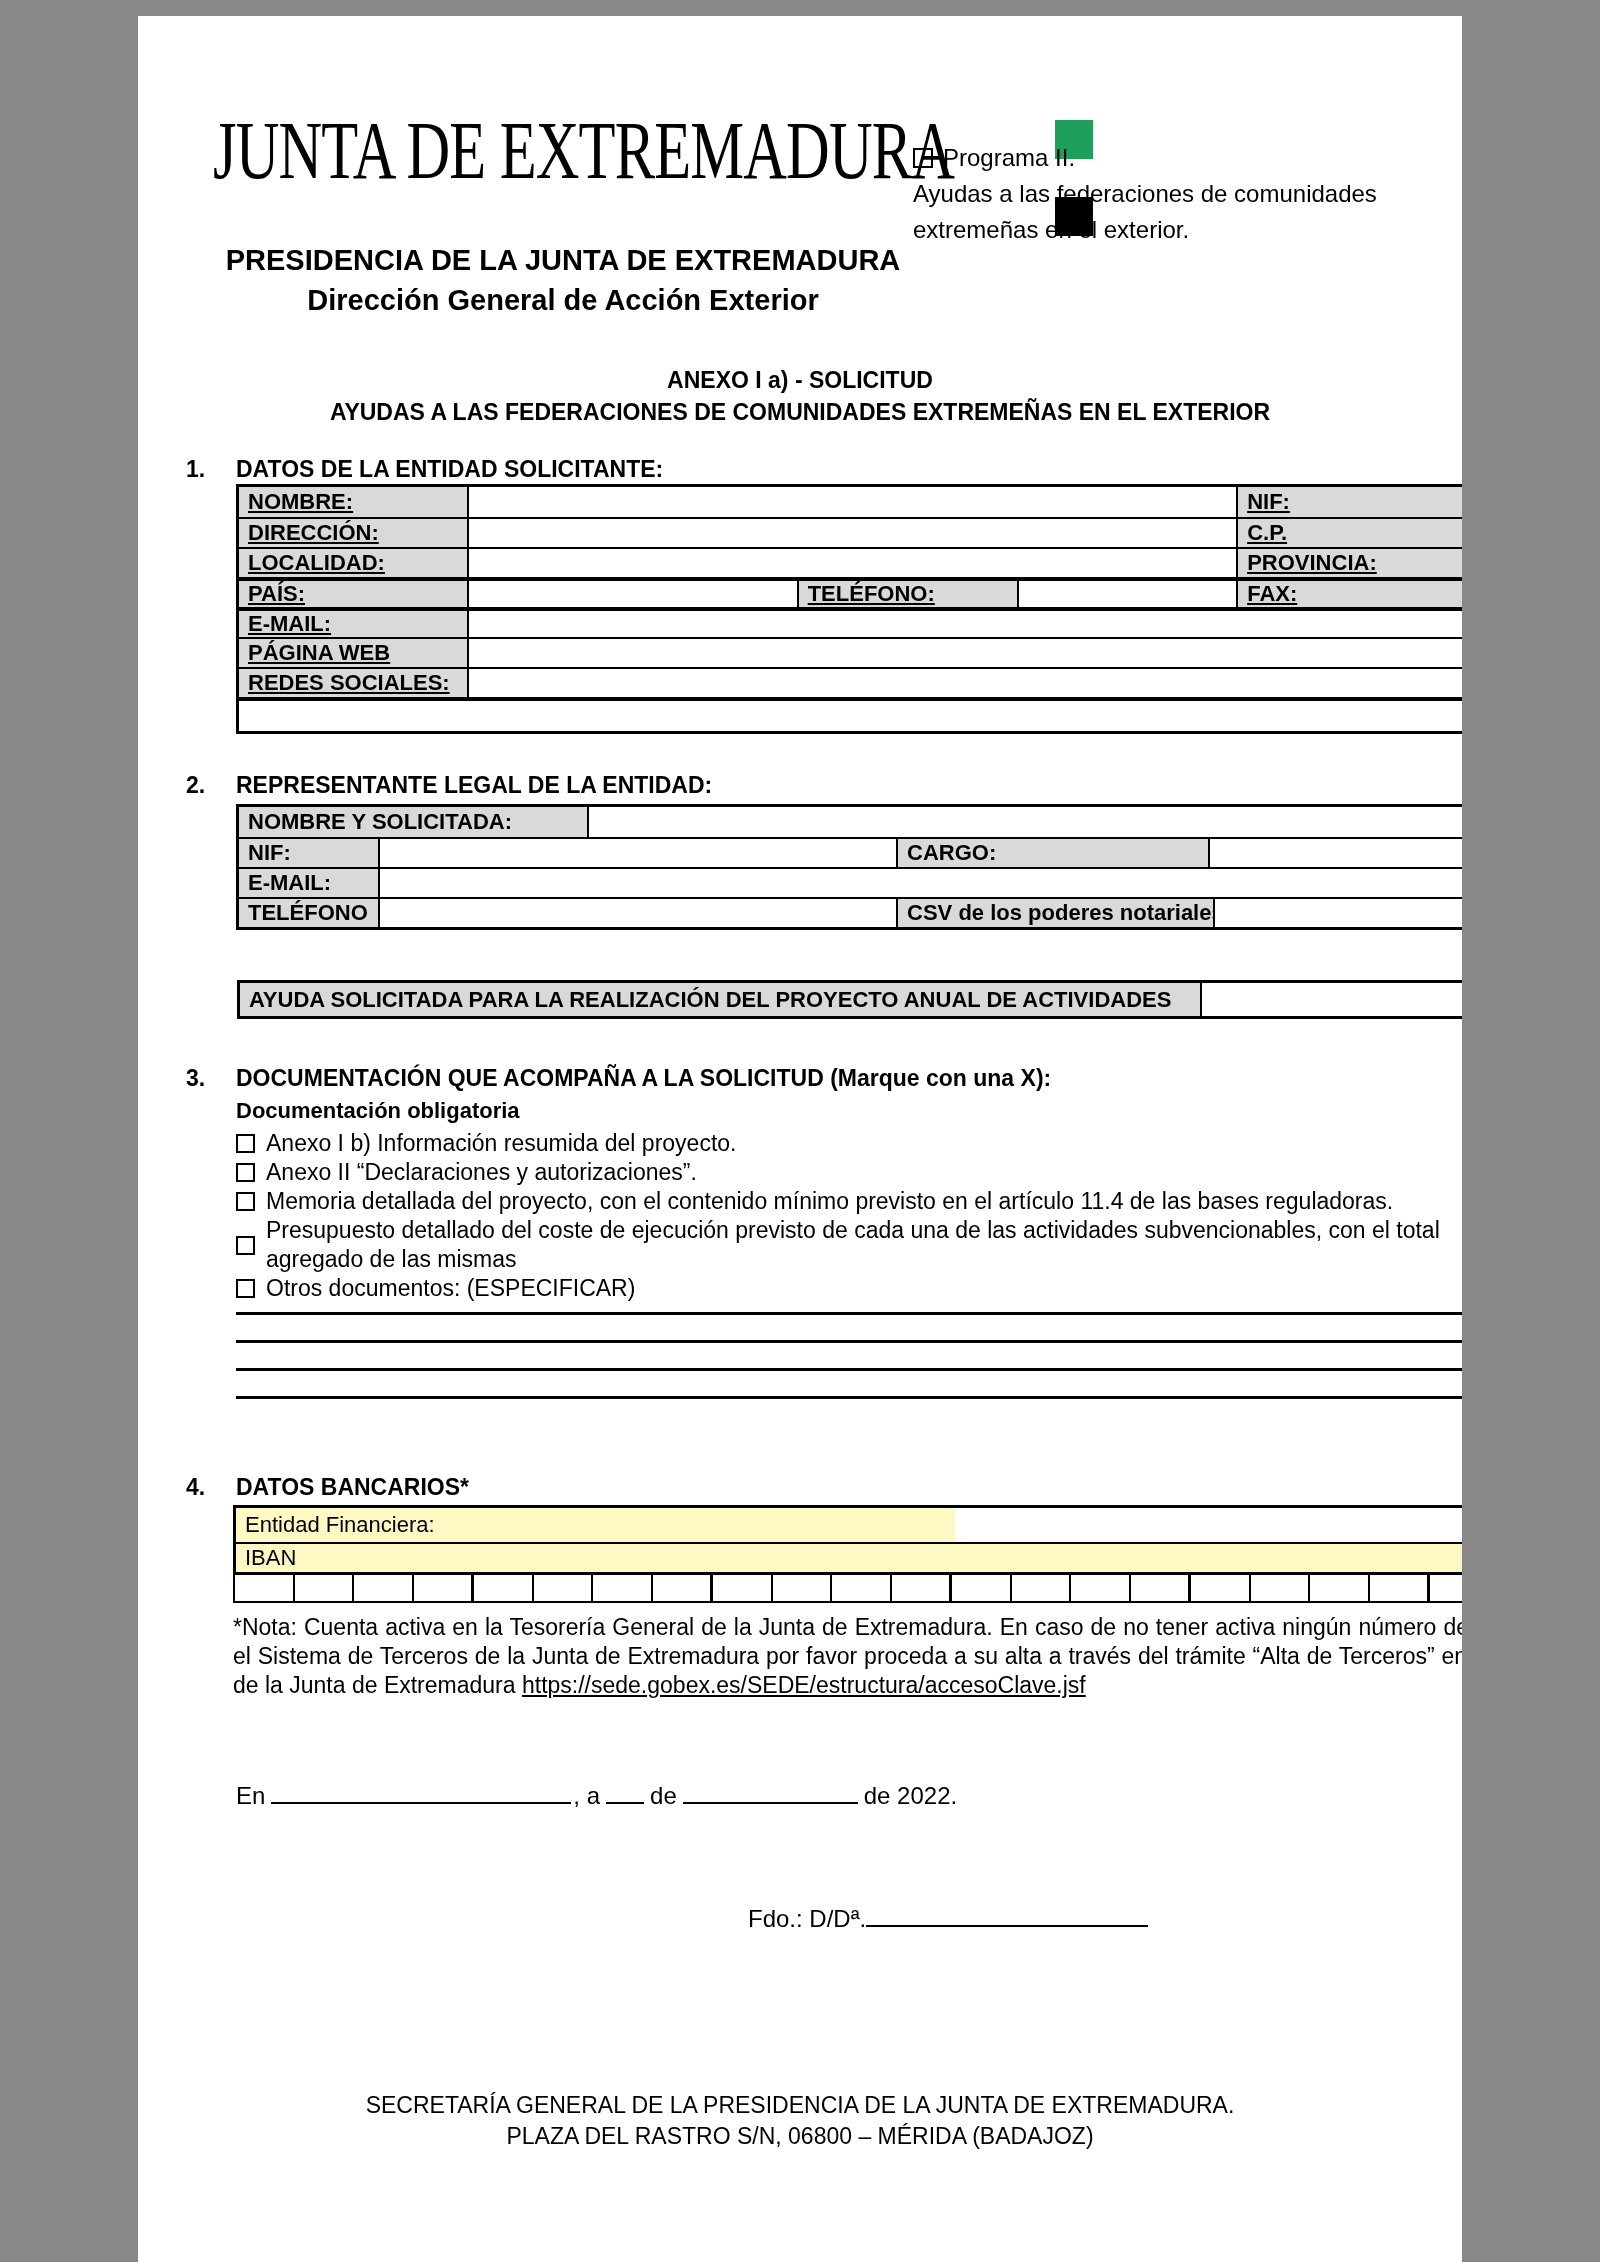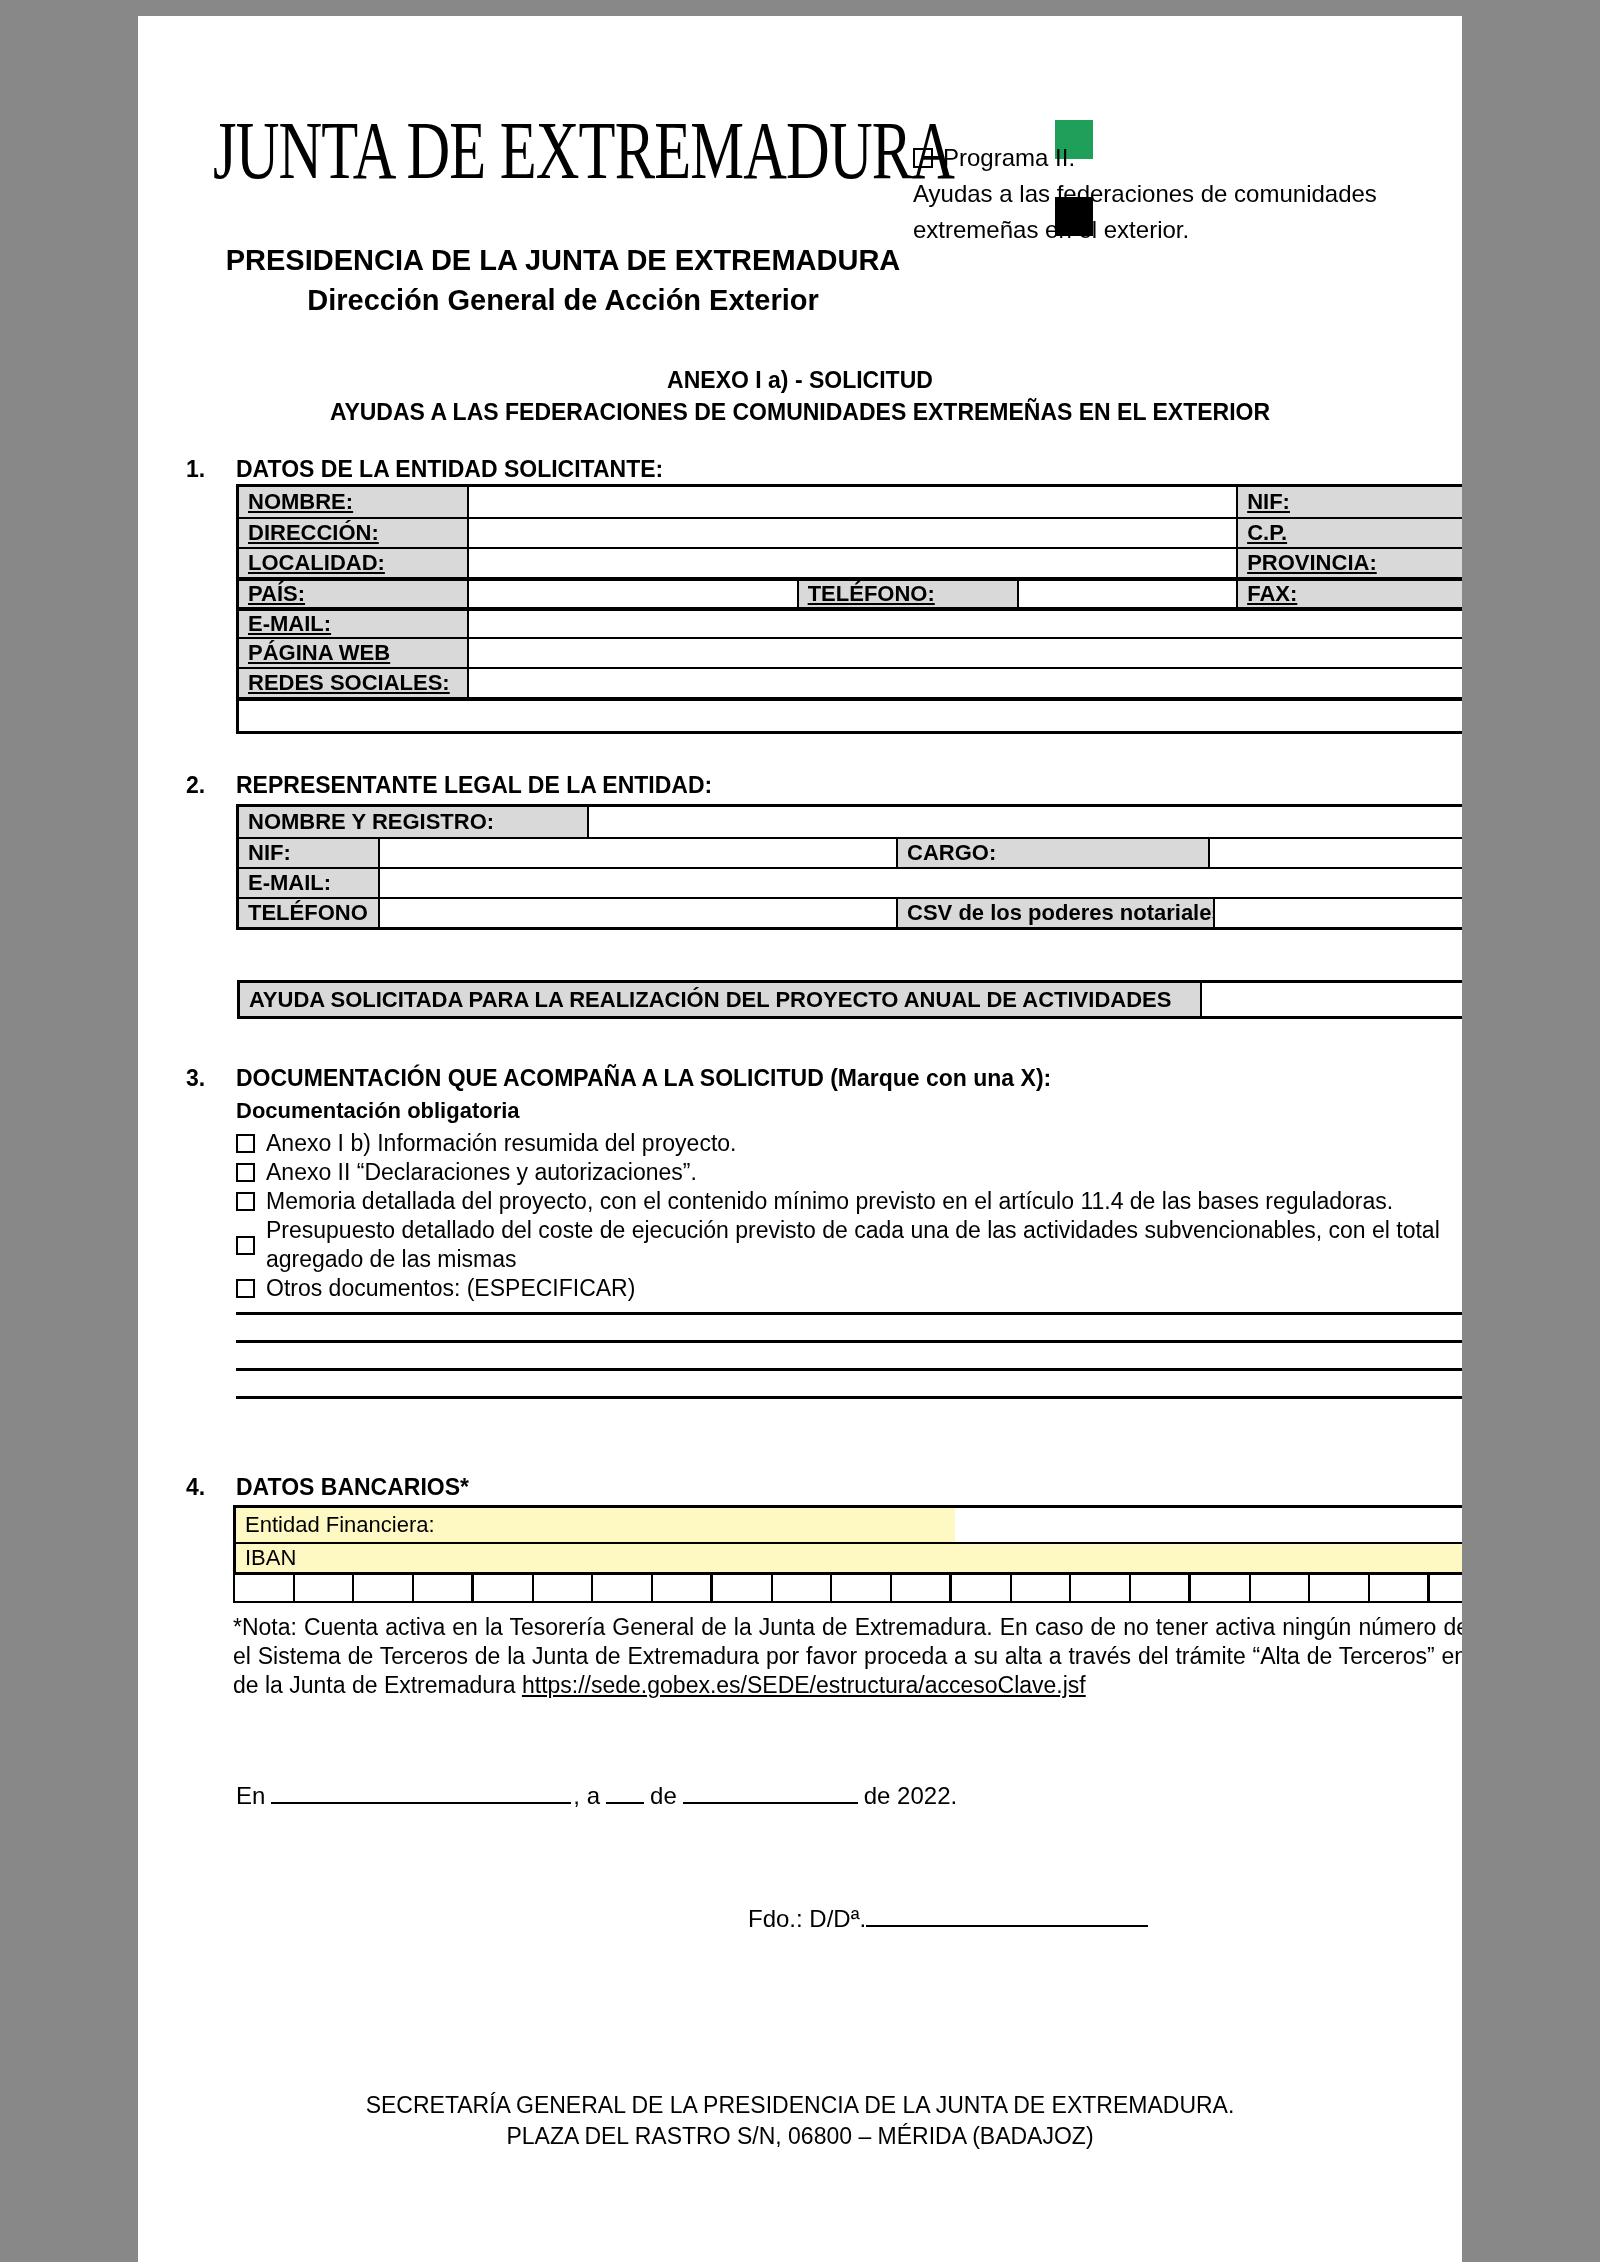--- a/index.html
+++ b/index.html
@@ -168,21 +168,21 @@
       <div class="tc grow"></div>
     </div>
   </div>
 
   <div class="sec-head" style="margin-top:36px;">
     <span class="sec-num">2.</span>
     <span>REPRESENTANTE LEGAL DE LA ENTIDAD:</span>
   </div>
   <div class="t t2">
     <div class="tr">
-      <div class="tc lbl" style="width:24.7%">NOMBRE Y REGISTRO:</div>
+      <div class="tc lbl" style="width:24.7%">NOMBRE Y SOLICITADA:</div>
       <div class="tc grow"></div>
     </div>
     <div class="tr">
       <div class="tc lbl" style="width:9.9%">NIF:</div>
       <div class="tc" style="width:36.8%"></div>
       <div class="tc lbl" style="width:22.2%">CARGO:</div>
       <div class="tc grow"></div>
     </div>
     <div class="tr">
       <div class="tc lbl" style="width:9.9%">E-MAIL:</div>

